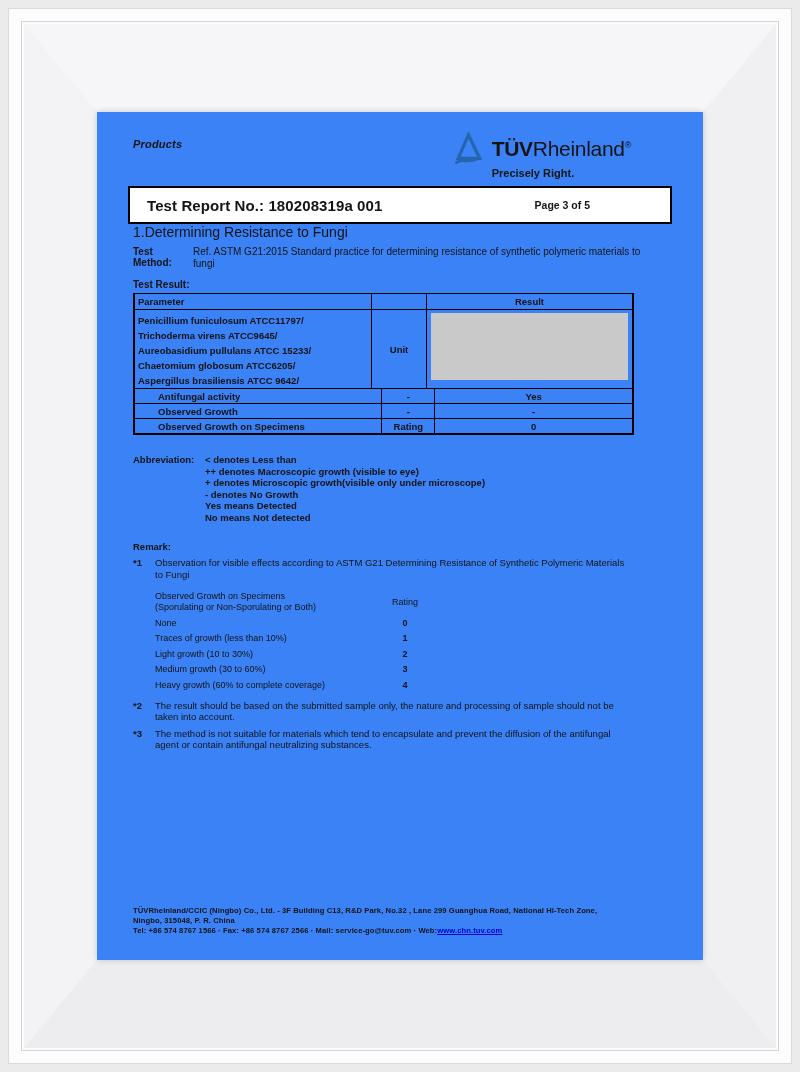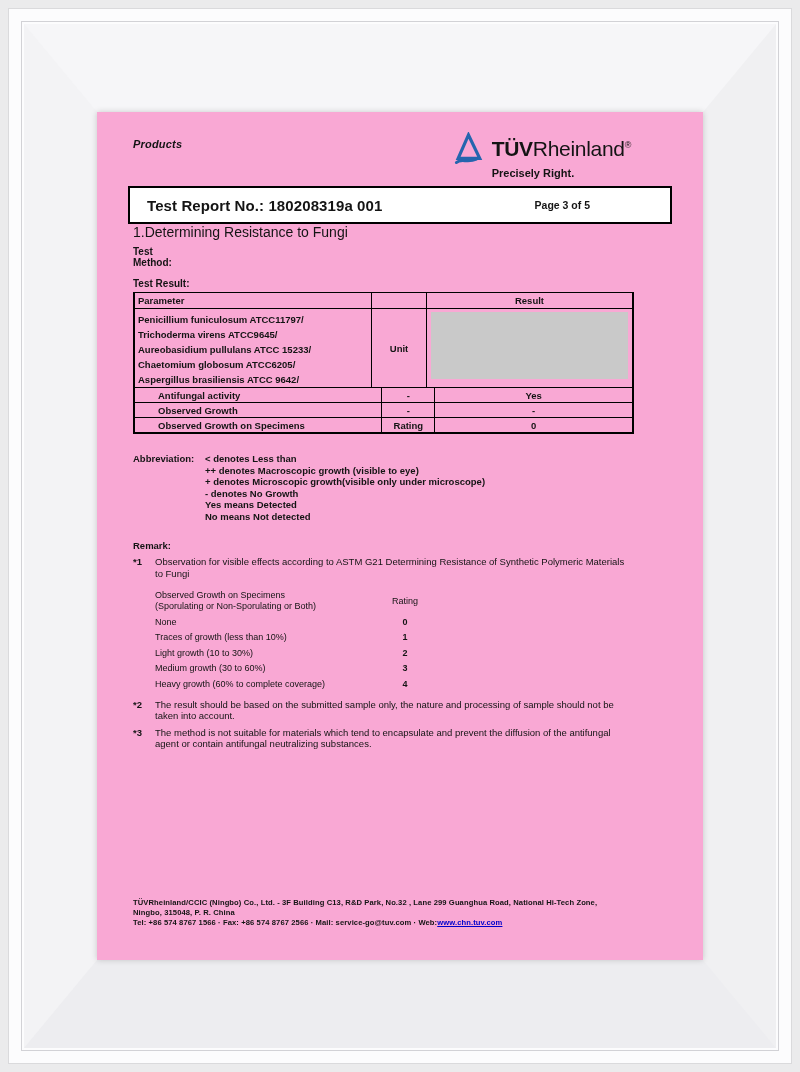--- a/index.html
+++ b/index.html
@@ -24,21 +24,21 @@
   }
   .mat {
     position:absolute; left:24px; top:24px; right:24px; bottom:24px;
     border-style:solid;
     border-width:88px 73px 88px 73px;
     border-color:#f6f6f8 #f0f0f2 #ededf0 #f3f3f5;
     background:#ffffff;
   }
   .paper {
     position:relative; width:100%; height:100%;
-    background:#f9a8d4;
+    background:#3b82f6;
     box-shadow:0 0 6px rgba(0,0,0,.18);
     padding:20px 30px 0 36px;
     font-size:10px;
   }
   
   .paper-head { display:flex; justify-content:space-between; align-items:flex-start; }
   .products { font-weight:bold; font-style:italic; font-size:11px; margin-top:6px; letter-spacing:.2px; }
   .logo-block { display:flex; flex-direction:column; align-items:flex-start; margin-right:42px; }
   .logo-row { display:flex; align-items:center; gap:9px; }
   .logo-tri { width:30px; height:34px; }
@@ -102,21 +102,21 @@
   .rtext { width:472px; line-height:11.5px; }
   .gtable { margin:11px 0 10px 22px; font-size:9px; width:300px; }
   .gt-head { display:flex; }
   .gt-head-label { width:220px; line-height:10.5px; }
   .gt-head-rating { width:60px; text-align:center; align-self:center; }
   .gt-row { display:flex; margin-top:5.5px; }
   .gt-label { width:220px; }
   .gt-rating { width:60px; text-align:center; font-weight:bold; }
   
   .foot {
-    position:absolute; left:36px; right:26px; bottom:32px;
+    position:absolute; left:36px; right:26px; bottom:24px;
     font-size:7.6px; font-weight:bold; line-height:10px; letter-spacing:.1px;
   }
   .flink { color:#0000cc; text-decoration:underline; cursor:pointer; }
 </style>
 </head>
 <body>
 
 <div class="frame-outer"></div>
 <div class="frame-lip"></div>
 
@@ -139,20 +139,21 @@
 
     <div class="title-box">
       <div class="report-no">Test Report No.: 180208319a 001</div>
       <div class="page-no">Page 3 of 5</div>
     </div>
 
     <div class="sec-head">1.Determining Resistance to Fungi</div>
 
     <div class="method-row">
       <div class="method-label">Test Method:</div>
+      <div class="method-text">Ref. ASTM G21:2015 Standard practice for determining resistance of synthetic polymeric materials to fungi</div>
     </div>
 
     <div class="result-label">Test Result:</div>
 
     <div class="tbl">
 
       <div class="tbl-main">
         <div class="trow thead">
           <div class="tc tc-p">Parameter</div>
           <div class="tc tc-m"></div>

